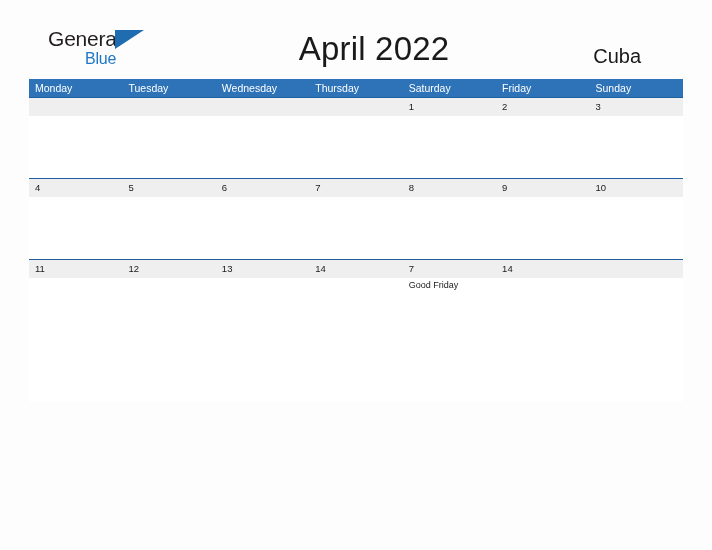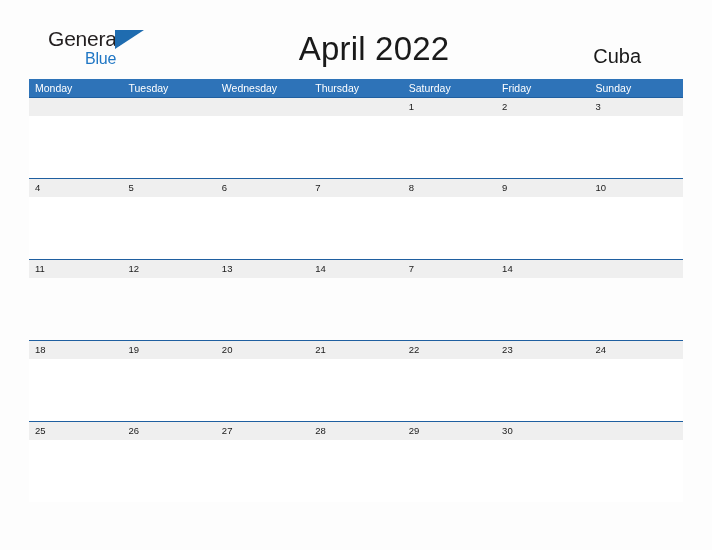--- a/index.html
+++ b/index.html
@@ -224,51 +224,33 @@
       </div>
       <div class="week-row">
         <div class="date-band">
           <div class="day-cell">11</div>
           <div class="day-cell">12</div>
           <div class="day-cell">13</div>
           <div class="day-cell">14</div>
           <div class="day-cell">7</div>
           <div class="day-cell">14</div>
         </div>
-      </div>
-      <div class="week-row">
-        <div class="date-band">
-          <div class="day-cell">18</div>
-          <div class="day-cell">19</div>
-          <div class="day-cell">20</div>
-          <div class="day-cell">21</div>
-          <div class="day-cell">22</div>
-          <div class="day-cell">23</div>
-          <div class="day-cell">24</div>
-        </div>
-        <div class="events-band">
-          <div class="event-cell"></div>
-          <div class="event-cell"></div>
-          <div class="event-cell"></div>
-          <div class="event-cell"></div>
-          <div class="event-cell"></div>
-          <div class="event-cell"></div>
-          <div class="event-cell"></div>
-        </div>
-      </div>
-      <div class="week-row">
-        <div class="date-band">
-          <div class="day-cell">25</div>
-          <div class="day-cell">26</div>
-          <div class="day-cell">27</div>
-          <div class="day-cell">28</div>
-          <div class="day-cell">29</div>
-          <div class="day-cell">30</div>
-          <div class="day-cell empty"></div>
-        </div>
+        <div class="events-band">
+          <div class="event-cell"></div>
+          <div class="event-cell"></div>
+          <div class="event-cell"></div>
+          <div class="event-cell"></div>
+          <div class="event-cell">
+            <div class="event-text">Good Friday</div>
+          </div>
+          <div class="event-cell"></div>
+          <div class="event-cell"></div>
+        </div>
+      </div>
+      <div class="week-row">
         <div class="events-band">
           <div class="event-cell"></div>
           <div class="event-cell"></div>
           <div class="event-cell"></div>
           <div class="event-cell"></div>
           <div class="event-cell"></div>
           <div class="event-cell"></div>
           <div class="event-cell"></div>
         </div>
       </div>

